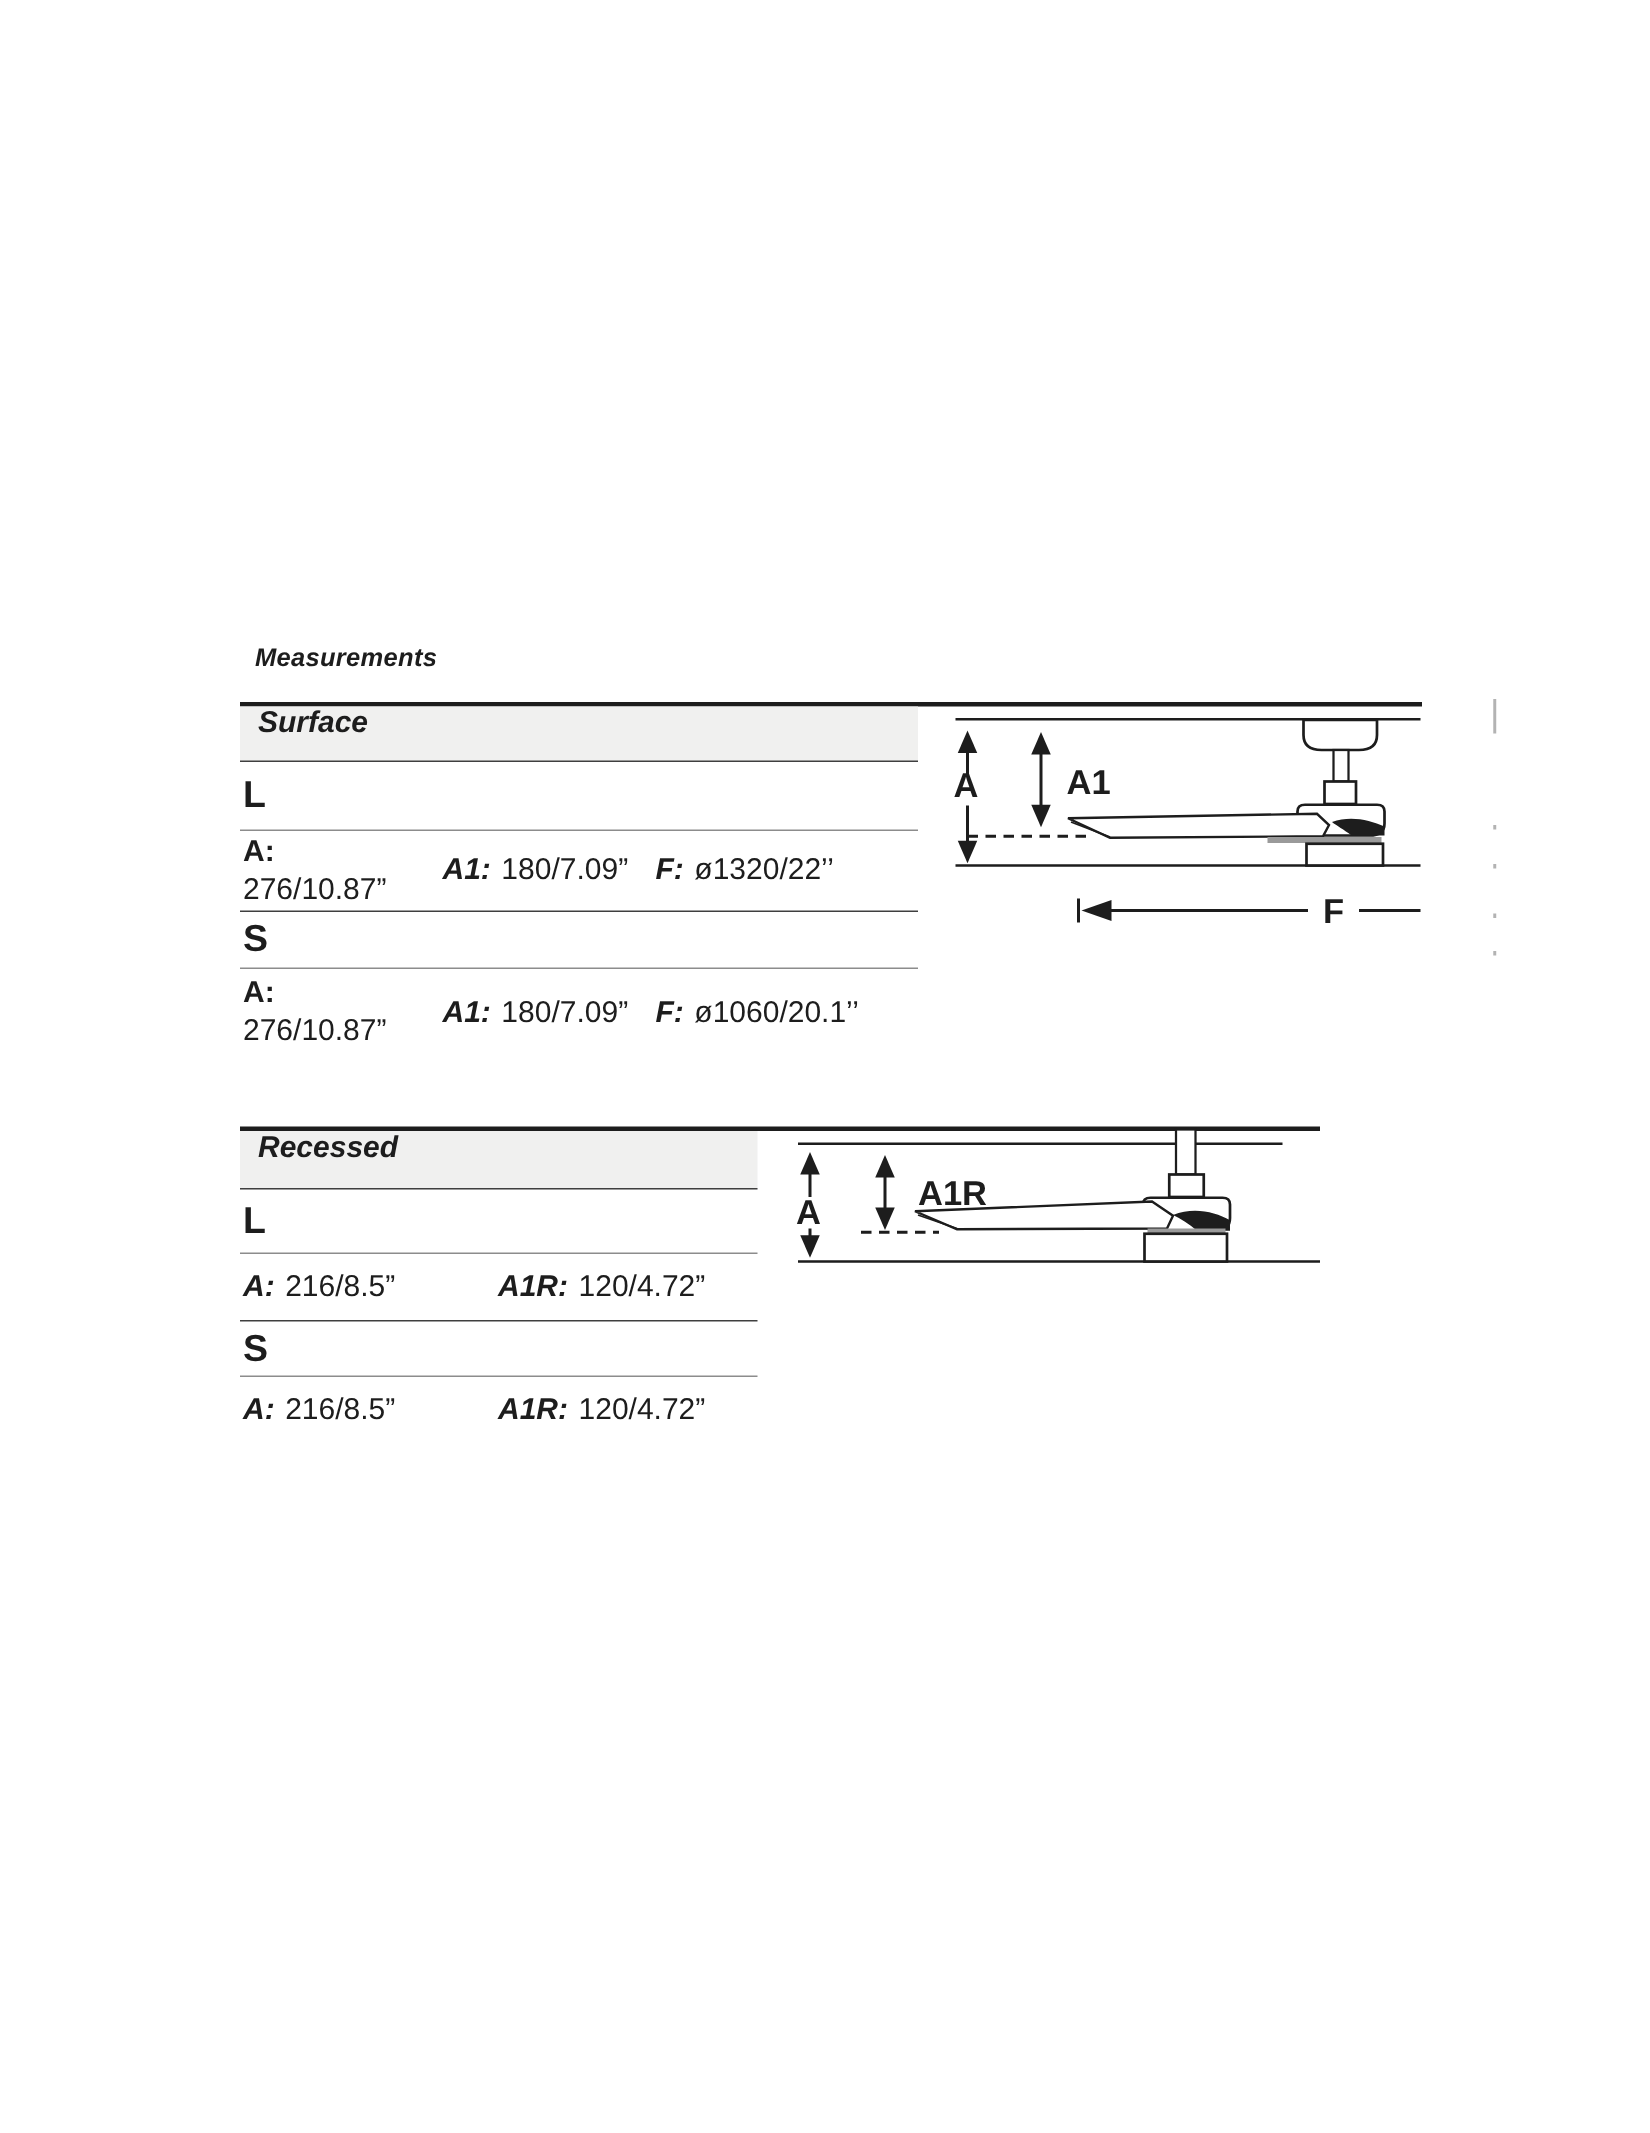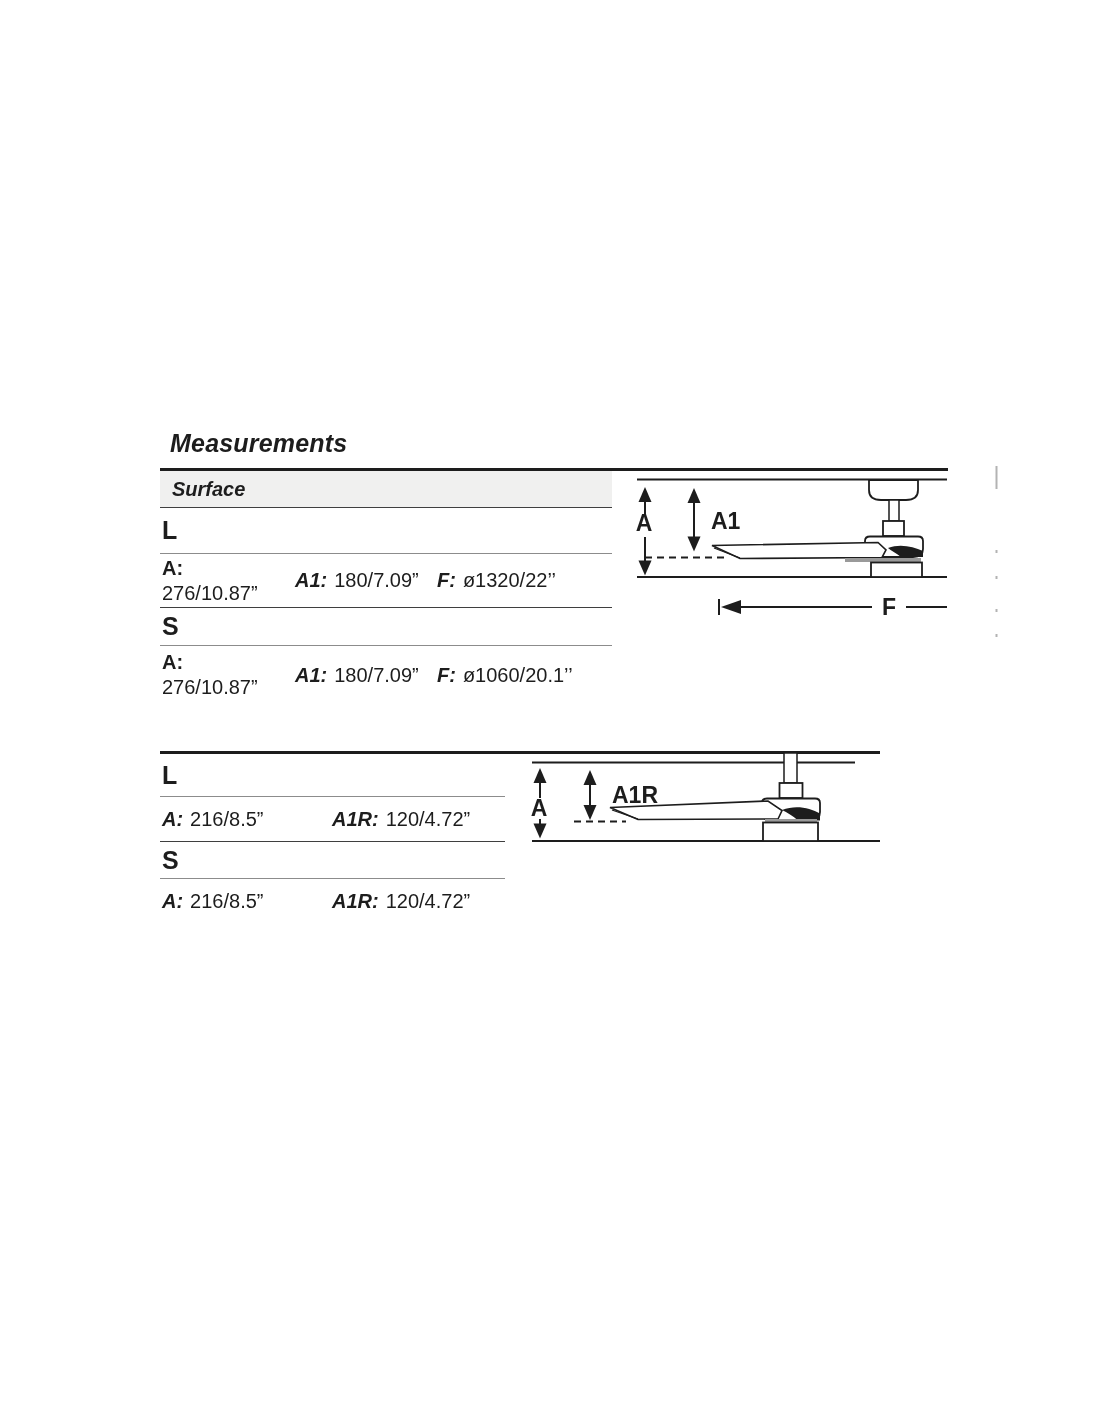--- a/index.html
+++ b/index.html
@@ -2,34 +2,34 @@
 <html><head>
 <meta charset="utf-8">
 <style>
   html,body{margin:0;padding:0;background:#ffffff;}
   .page{
     position:relative;width:1100px;height:1422px;background:#ffffff;overflow:hidden;
     font-family:"Liberation Sans", sans-serif;color:#1d1d1d;
   }
   .title{
     position:absolute;left:170px;top:429px;margin:0;
-    font-size:25px;font-weight:bold;font-style:italic;letter-spacing:.2px;
+    font-size:17px;font-weight:bold;font-style:italic;letter-spacing:.2px;
   }
   .toprule{position:absolute;height:3px;background:#1d1d1d;}
   #rule-surface{left:160px;top:468px;width:788px;}
   #rule-recessed{left:160px;top:751px;width:720px;}
 
   .spec-table{position:absolute;left:160px;}
   #surface-table{top:471px;width:452px;}
   #recessed-table{top:754px;width:345px;}
 
   .thead{
     background:#f0f0ef;border-bottom:1.5px solid #3f3f3f;
     font-style:italic;font-weight:bold;font-size:20px;
-    display:flex;align-items:center;padding-left:12px;box-sizing:border-box;
+    display:flex;align-items:flex-start;padding-left:12px;box-sizing:border-box;
   }
   #surface-table .thead{height:37px;}
   #recessed-table .thead{height:39px;}
 
   .variant-row{
     border-bottom:1.5px solid #8c8c8c;display:flex;align-items:center;
     font-size:25px;font-weight:bold;padding-left:2px;box-sizing:border-box;
   }
   .m-row{
     display:flex;align-items:center;font-size:20px;
@@ -149,20 +149,23 @@
     <g>
       <line class="artifact" x1="996.5" y1="466" x2="996.5" y2="489" stroke-width="2"></line>
       <line class="artifact" x1="996.5" y1="550" x2="996.5" y2="553" stroke-width="2"></line>
       <line class="artifact" x1="996.5" y1="576" x2="996.5" y2="579" stroke-width="2"></line>
       <line class="artifact" x1="996.5" y1="609" x2="996.5" y2="612" stroke-width="2"></line>
       <line class="artifact" x1="996.5" y1="634" x2="996.5" y2="637" stroke-width="2"></line>
     </g>
   </svg>
 
   <section class="spec-table" id="recessed-table">
+    <div class="thead">
+      <span>Recessed</span>
+    </div>
 
     <div class="variant-row" style="height:43px;">
       <span>L</span>
     </div>
     <div class="m-row" style="height:45px;">
       <div class="m-cell inline c1">
         <span class="m-label">A:</span><span class="m-value">216/8.5”</span>
       </div>
       <div class="m-cell inline c2">
         <span class="m-label">A1R:</span><span class="m-value">120/4.72”</span>

